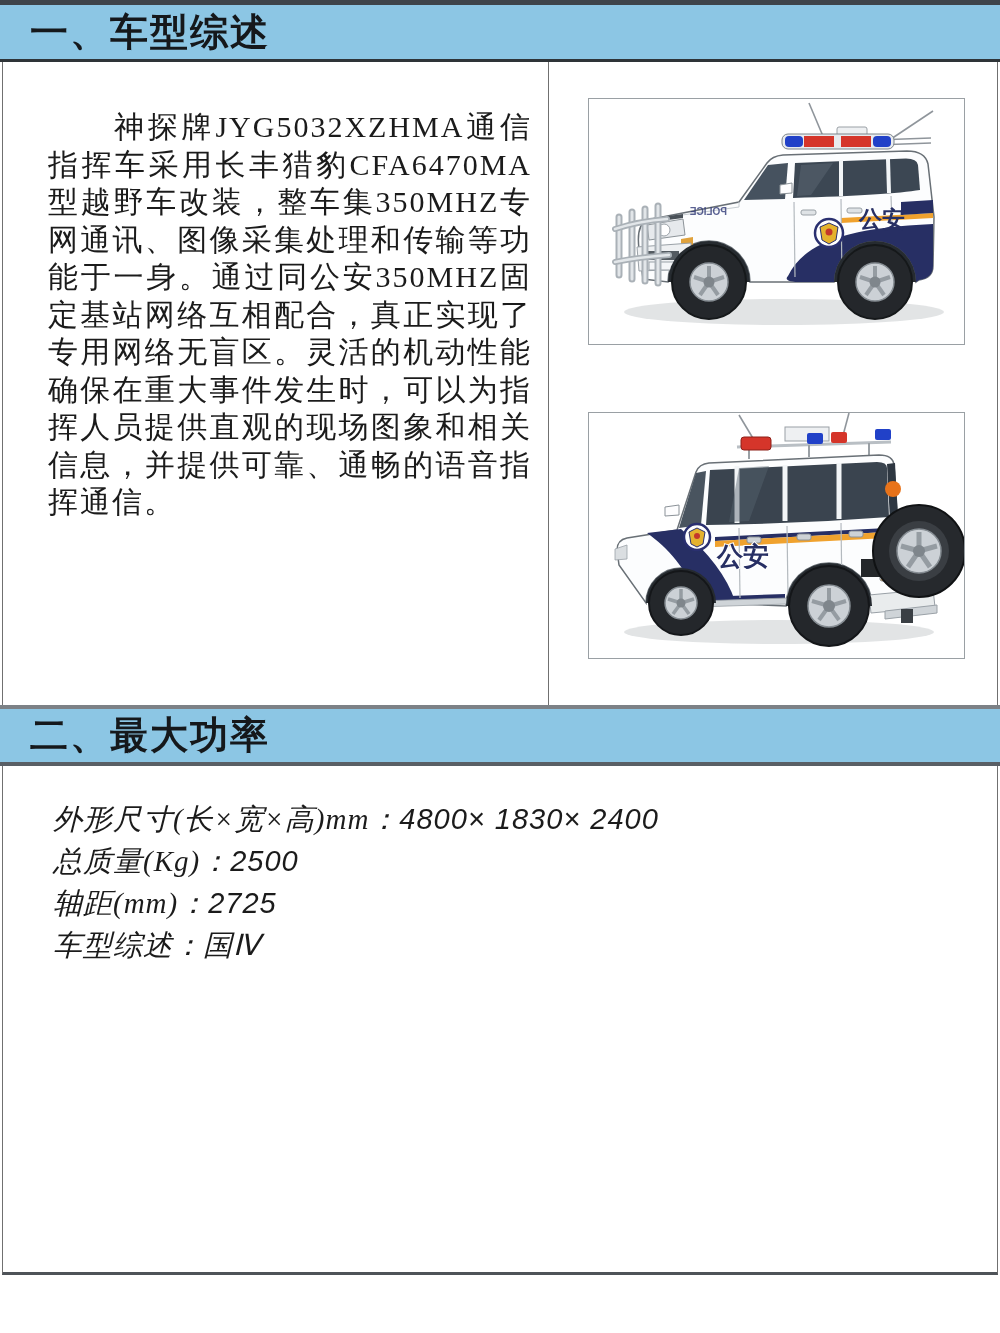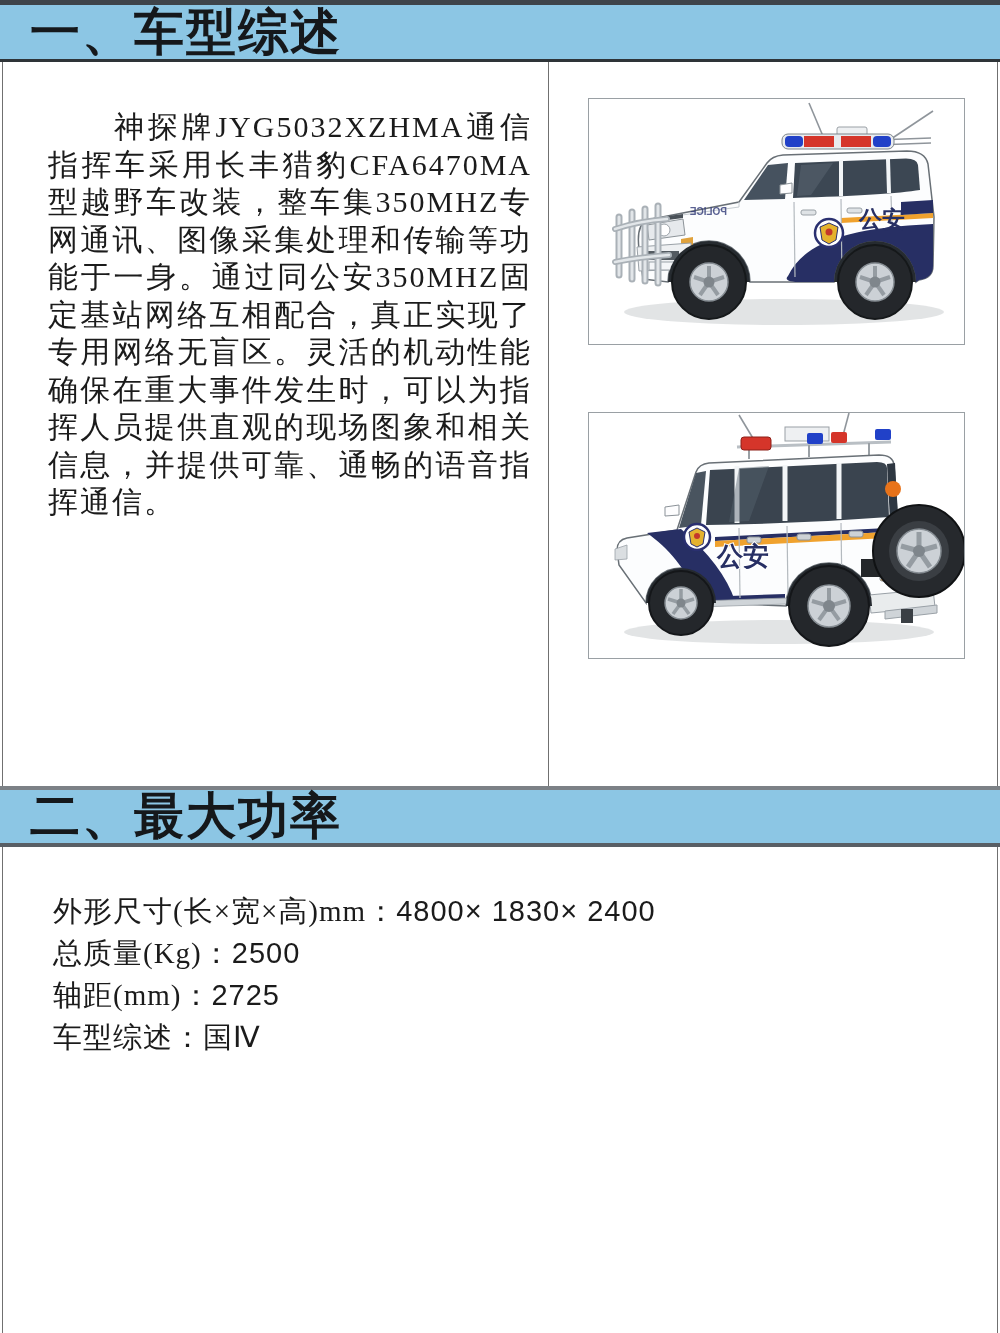--- a/index.html
+++ b/index.html
@@ -17,27 +17,27 @@
     height: 54px; background: #8cc6e4;
     border-bottom: 3px solid #2e3438;
     display: flex; align-items: center; padding-left: 30px;
     box-sizing: content-box;
   }
   .h2-strip-top    { height: 4px; background: #7c8186; }
   .h2-bar { height: 53px; background: #8cc6e4; display:flex; align-items:center; padding-left:30px; }
   .h2-strip-bottom { height: 4px; background: #595f65; }
   .bar-title {
     font-family: "Liberation Sans", sans-serif;
-    font-weight: bold; font-size: 50px; color: #15181b;
+    font-weight: bold; font-size: 38px; color: #15181b;
     letter-spacing: 2px;
   }
 
   
   .box1 {
-    margin: 0 2px; height: 724px;
+    margin: 0 2px; height: 643px;
     border-left: 1px solid #707070; border-right: 1px solid #707070;
     display: flex; box-sizing: border-box; background: #fff;
   }
   .col-text {
     width: 546px; box-sizing: border-box;
     border-right: 1px solid #707070;
     padding: 46px 16px 0 45px;
   }
   .overview-paragraph {
     margin: 0;
@@ -54,21 +54,21 @@
   }
   .img-frame + .img-frame { margin-top: 67px; }
   .img-frame svg { display: block; }
 
   
   .box2 {
     margin: 0 2px; height: 509px;
     border-left: 1px solid #707070; border-right: 1px solid #707070;
     border-bottom: 3px solid #4e5358;
     box-sizing: border-box;
-    padding: 43px 30px 0 50px; background:#fff;
+    padding: 32px 30px 0 50px; background:#fff;font-style:italic;
   }
   .spec-row {
     font-size: 29px; line-height: 42px; color: #1b1b1b;
     letter-spacing: 1px; white-space: nowrap;
   }
   .spec-label { font-family: "Liberation Serif", serif; }
   .spec-value { font-family: "Liberation Sans", sans-serif; }
 
   svg text { font-family: "Liberation Sans", sans-serif; }
 </style>

